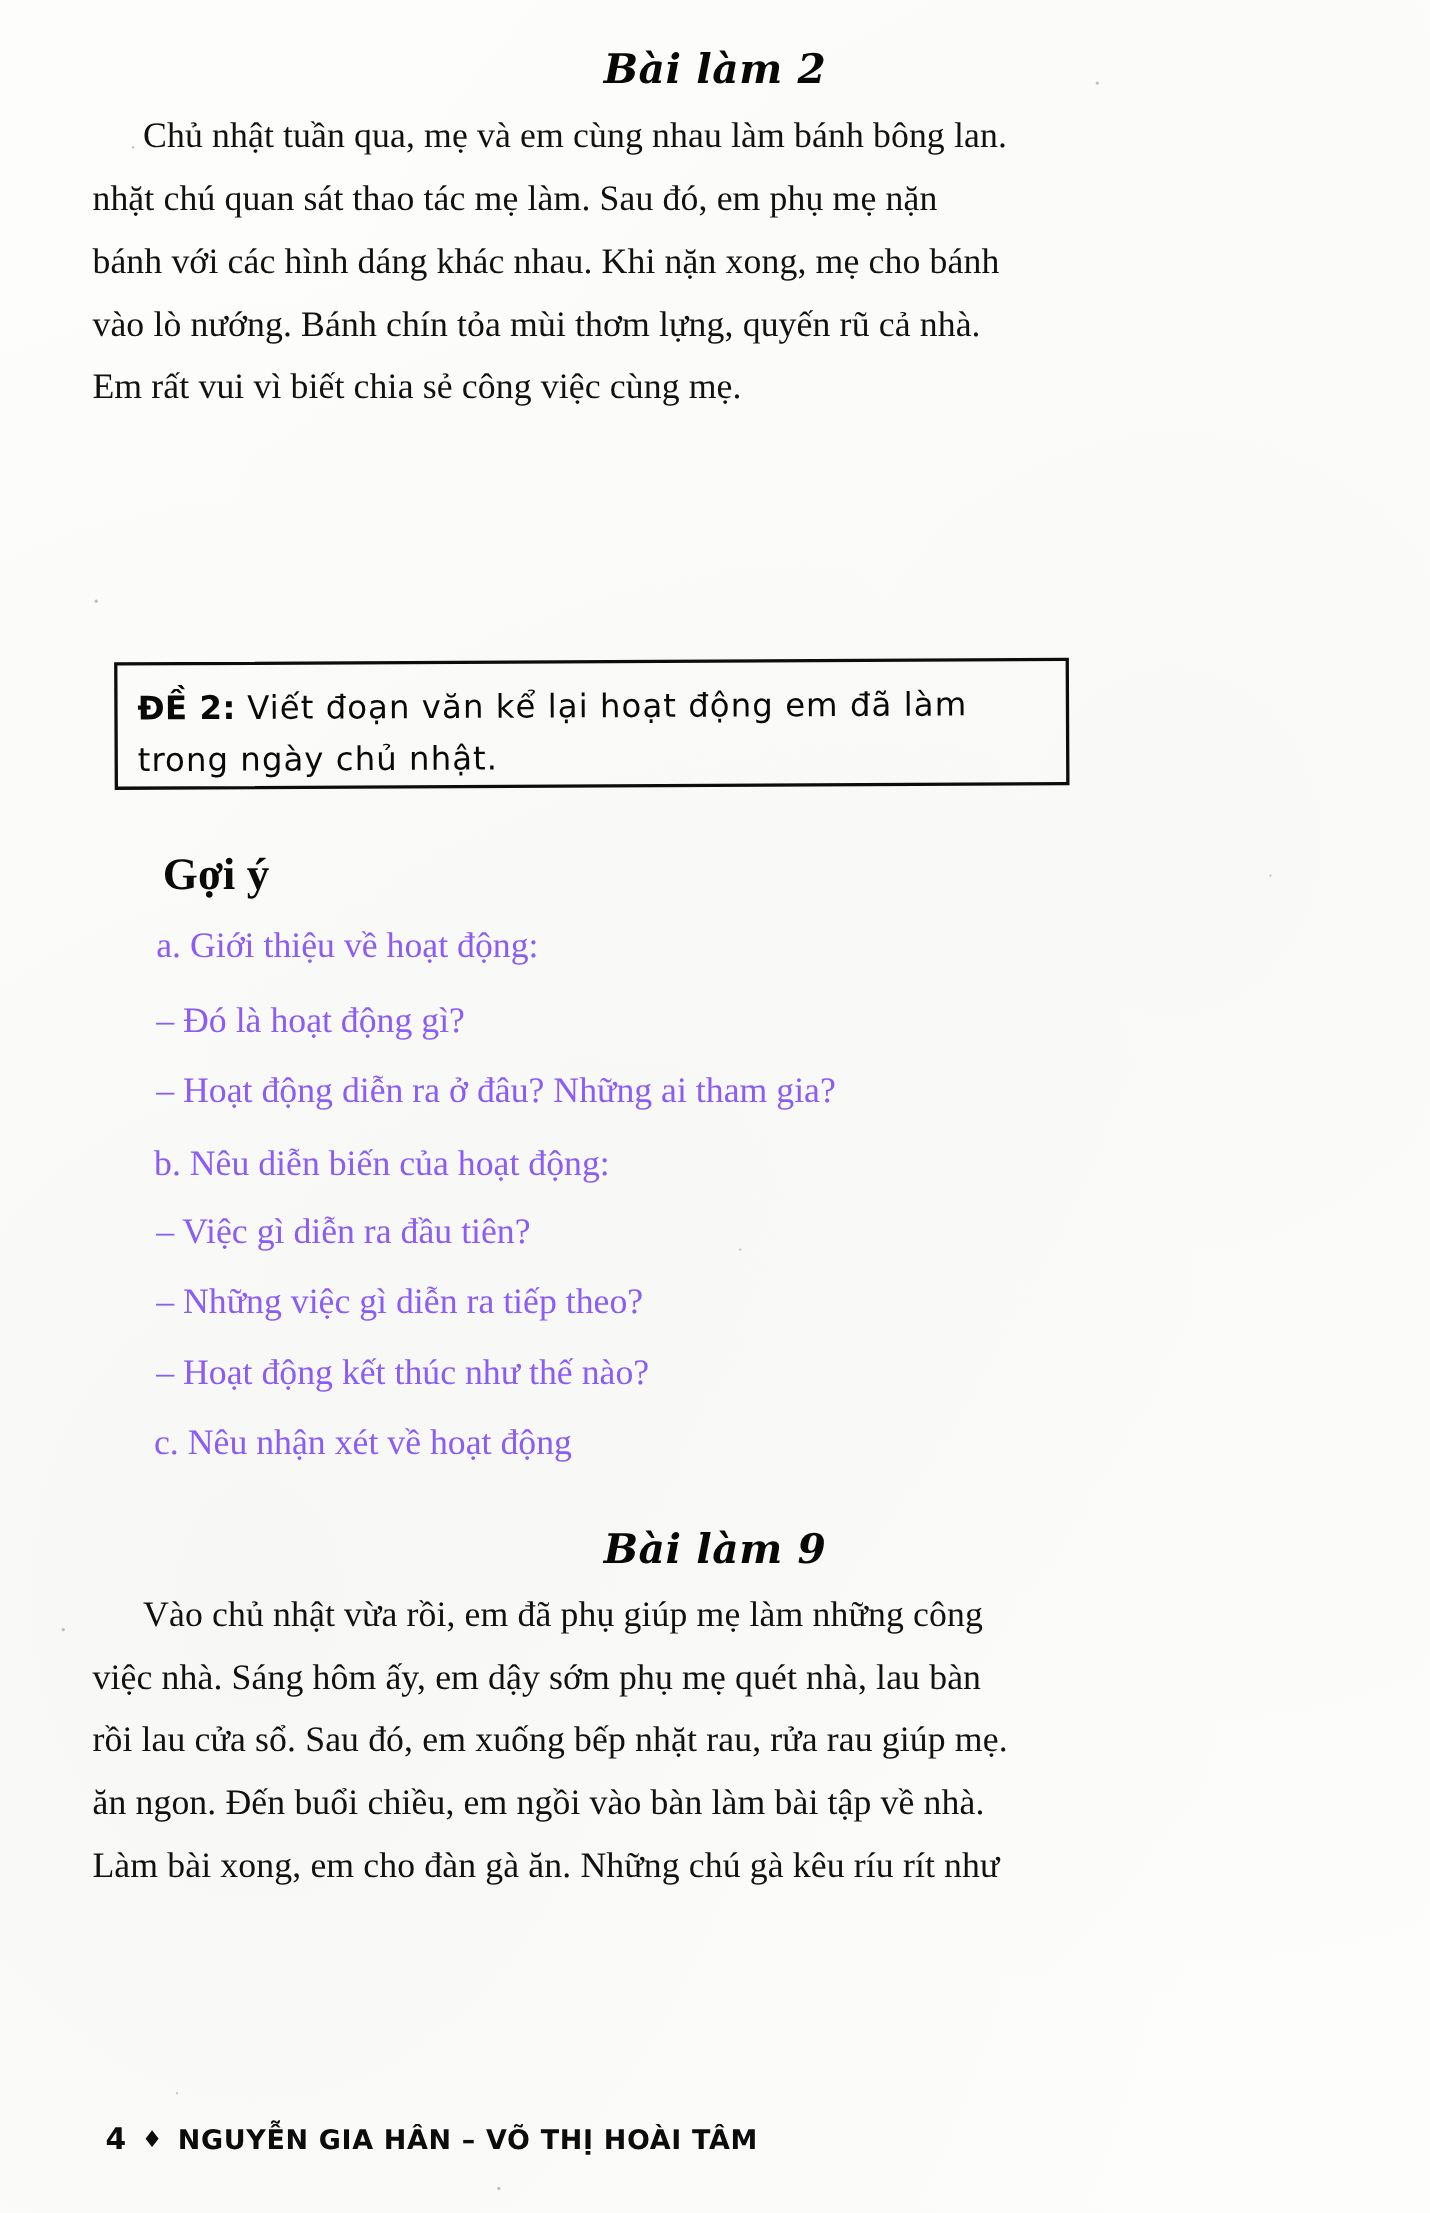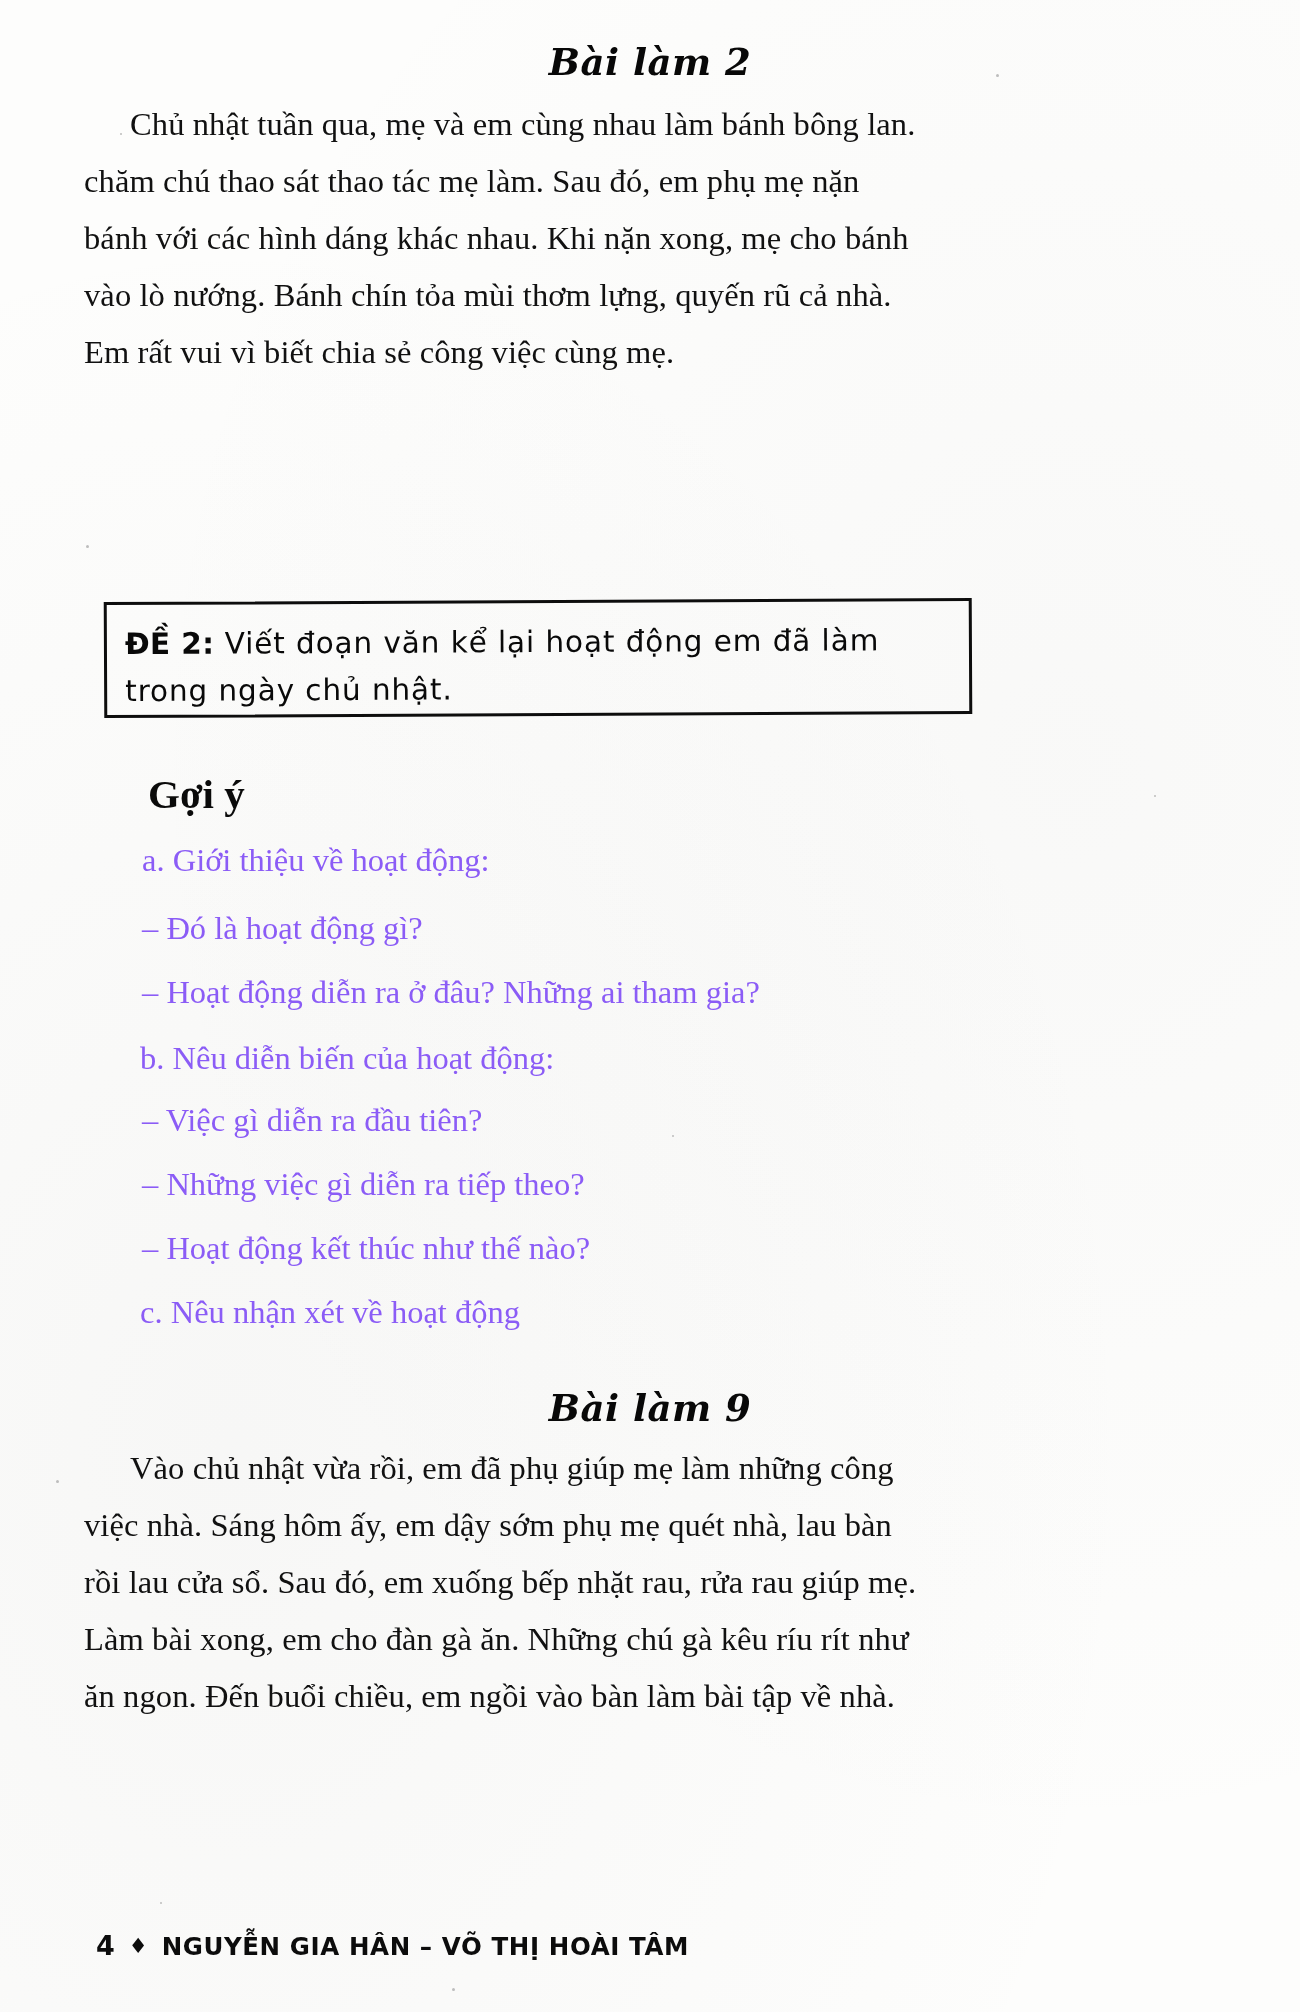--- a/index.html
+++ b/index.html
@@ -178,21 +178,21 @@
 <body>
 
 <div class="page"></div>
 
 <div class="content">
 
   <div id="title-bai-lam-2" class="script-title">Bài làm 2</div>
 
   <div id="para-1" class="body-block">
     <span class="line indent">Chủ nhật tuần qua, mẹ và em cùng nhau làm bánh bông lan.</span>
-    <span class="line">chăm chú thao sát thao tác mẹ làm. Sau đó, em phụ mẹ nặn</span>
+    <span class="line">nhặt chú quan sát thao tác mẹ làm. Sau đó, em phụ mẹ nặn</span>
     <span class="line">bánh với các hình dáng khác nhau. Khi nặn xong, mẹ cho bánh</span>
     <span class="line">vào lò nướng. Bánh chín tỏa mùi thơm lựng, quyến rũ cả nhà.</span>
     <span class="line">Em rất vui vì biết chia sẻ công việc cùng mẹ.</span>
   </div>
 
   <div id="de-box">
     <div id="de-box-text">
       <span class="lbl">ĐỀ 2:</span>
       <span>Viết đoạn văn kể lại hoạt động em đã làm trong ngày chủ nhật.</span>
     </div>
@@ -208,22 +208,22 @@
   <div id="hint-5" class="hint lvl-d">– Những việc gì diễn ra tiếp theo?</div>
   <div id="hint-6" class="hint lvl-d">– Hoạt động kết thúc như thế nào?</div>
   <div id="hint-7" class="hint lvl-a">c. Nêu nhận xét về hoạt động</div>
 
   <div id="title-bai-lam-1" class="script-title">Bài làm 9</div>
 
   <div id="para-2" class="body-block">
     <span class="line indent">Vào chủ nhật vừa rồi, em đã phụ giúp mẹ làm những công</span>
     <span class="line">việc nhà. Sáng hôm ấy, em dậy sớm phụ mẹ quét nhà, lau bàn</span>
     <span class="line">rồi lau cửa sổ. Sau đó, em xuống bếp nhặt rau, rửa rau giúp mẹ.</span>
+    <span class="line">ăn ngon. Đến buổi chiều, em ngồi vào bàn làm bài tập về nhà.</span>
     <span class="line">Làm bài xong, em cho đàn gà ăn. Những chú gà kêu ríu rít như</span>
-    <span class="line">ăn ngon. Đến buổi chiều, em ngồi vào bàn làm bài tập về nhà.</span>
   </div>
 
   <div id="footer">
     <span id="footer-page">4</span>
     <span id="footer-diamond">♦</span>
     <span id="footer-authors">NGUYỄN GIA HÂN – VÕ THỊ HOÀI TÂM</span>
   </div>
 
   <div class="speck" style="left:996px; top:74px; width:3px; height:3px;"></div>
   <div class="speck" style="left:120px; top:133px; width:2px; height:2px;"></div>

